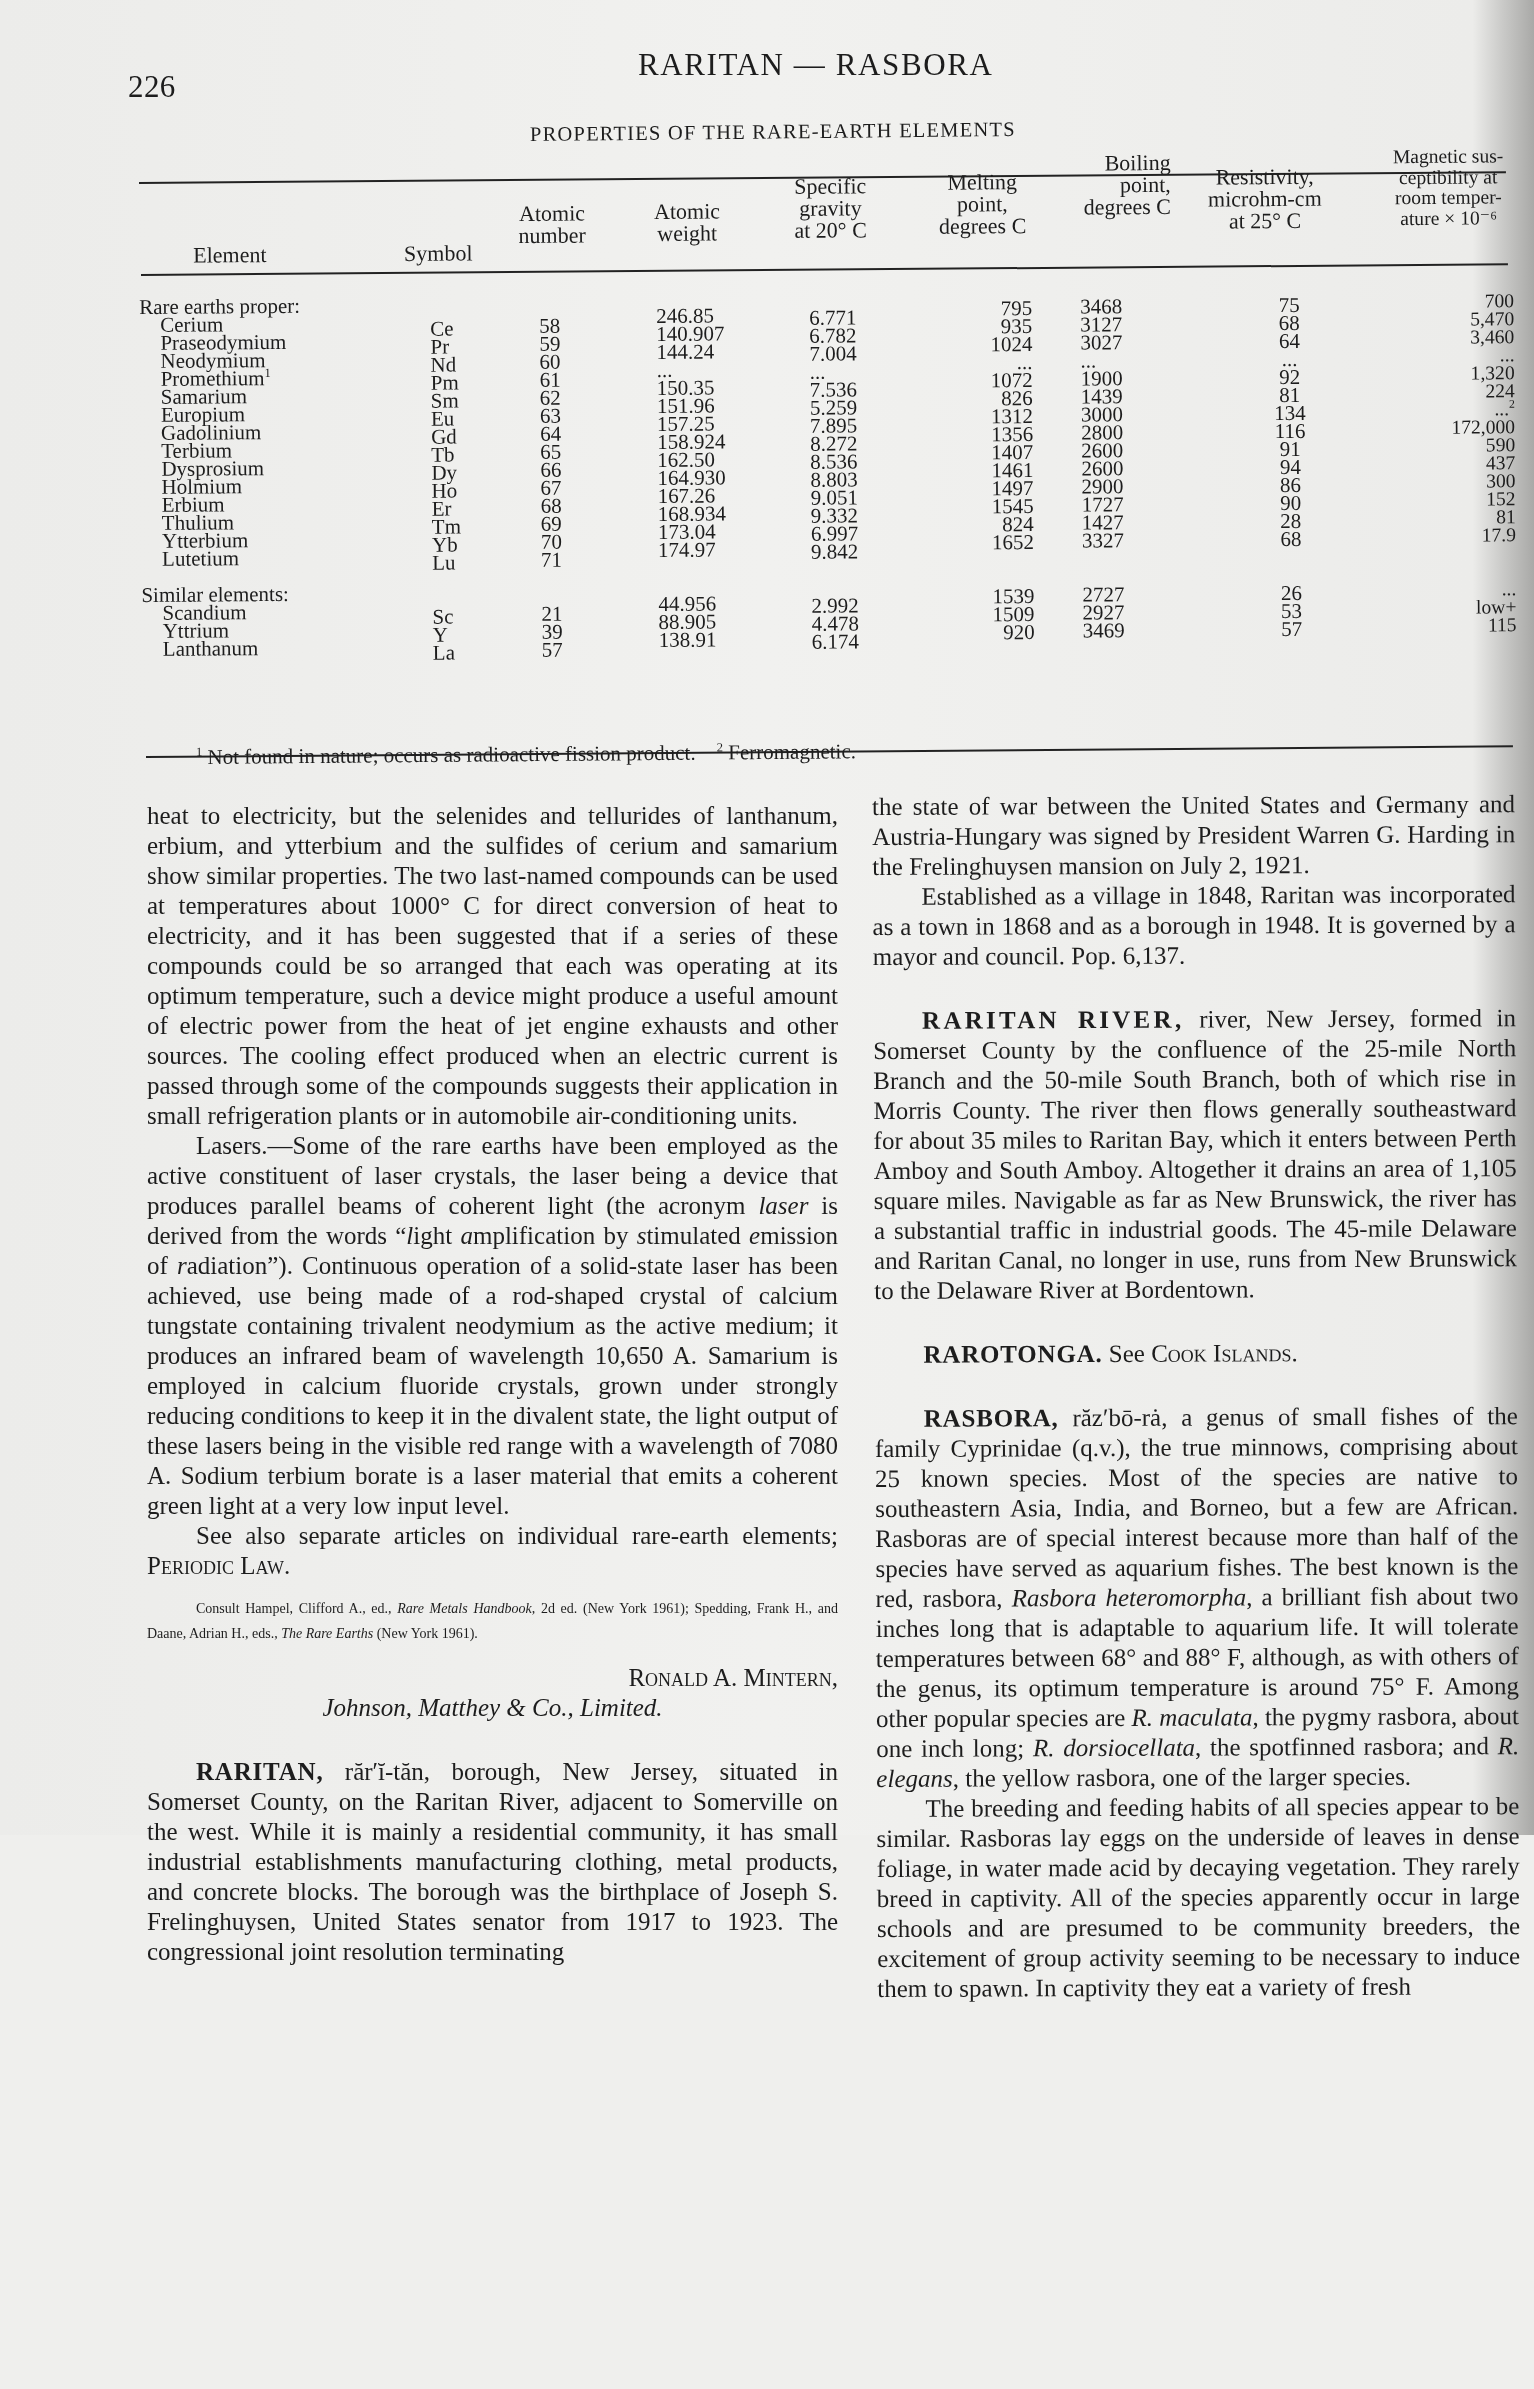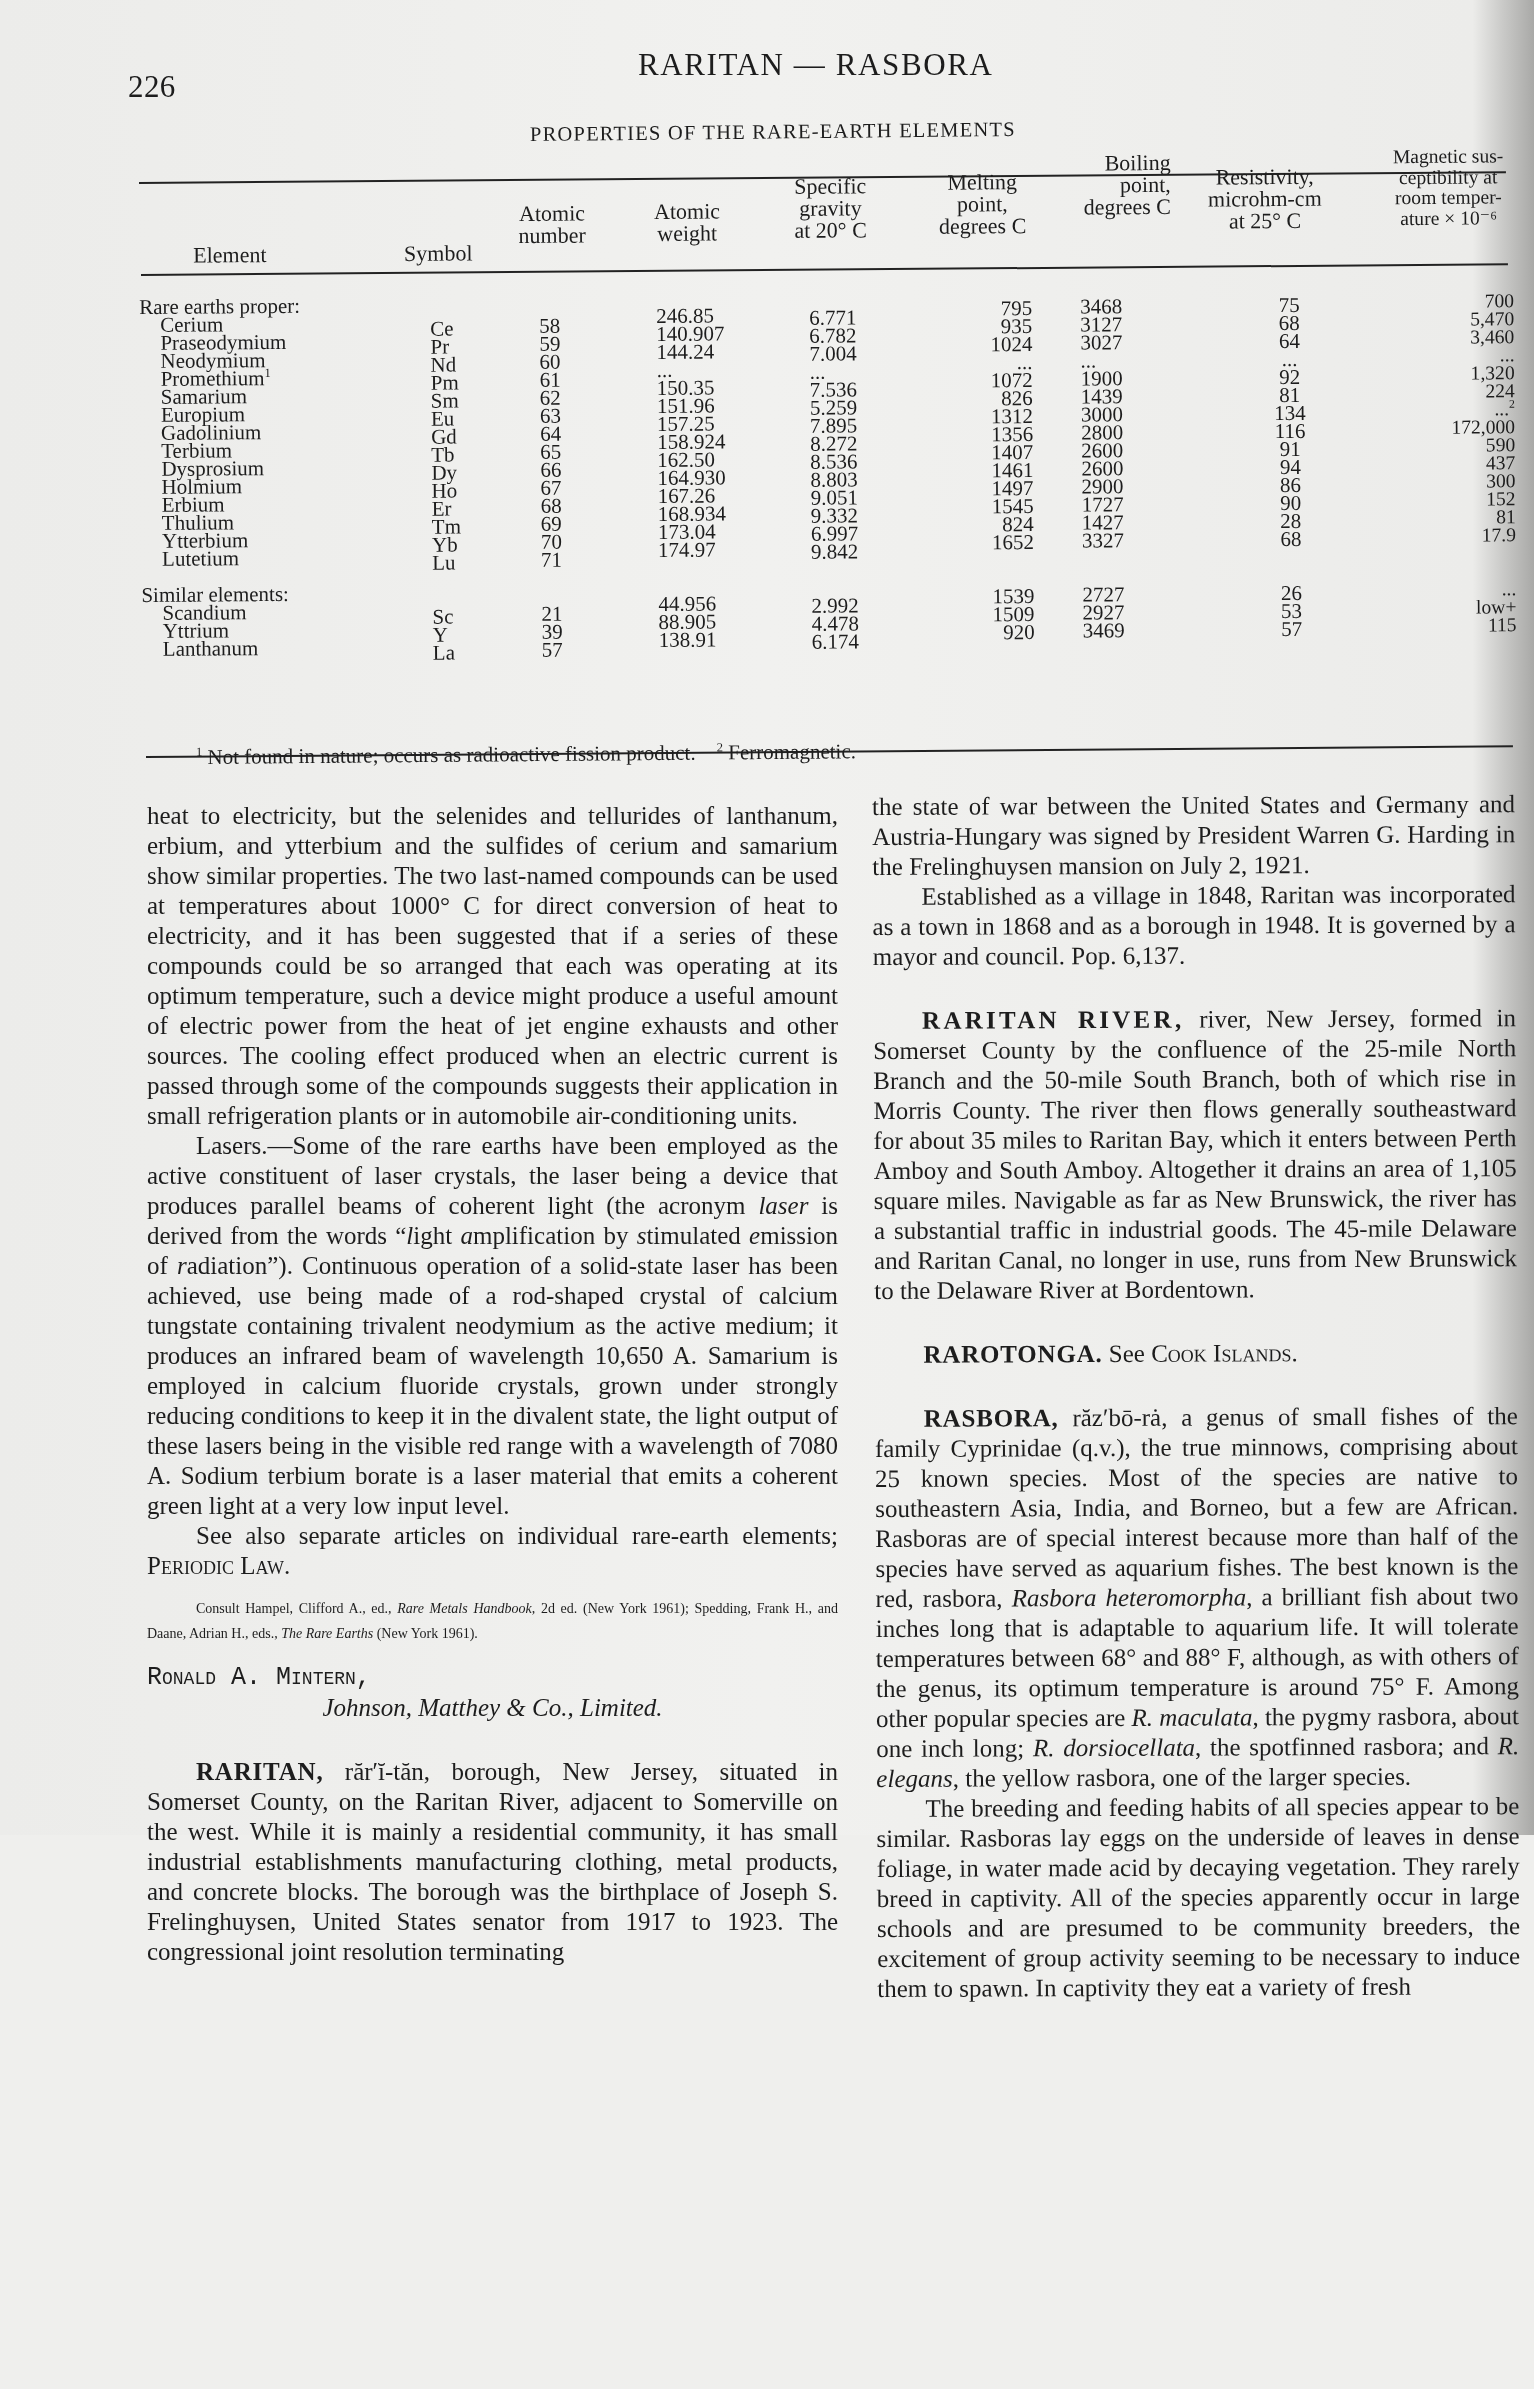--- a/index.html
+++ b/index.html
@@ -68,21 +68,21 @@
   .col { position: absolute; font-size: 25px; line-height: 30px; text-align: justify; }
   .col p { margin: 0; }
   .col-left { left: 147px; top: 801px; width: 691px; }
   .col-right { left: 872px; top: 792px; width: 643px; transform: rotate(-0.25deg); transform-origin: left top; }
   .indent { text-indent: 49px; }
   .entry-head { font-family: "Liberation Serif", "DejaVu Serif", serif; font-weight: bold; letter-spacing: 0.8px; }
   .entry-head.wide { letter-spacing: 3.3px; }
   .run-in { font-weight: normal; }
   .smallcaps { font-variant: small-caps; }
   .ref { font-size: 14px; line-height: 24.6px; margin-top: 16.4px !important; }
-  .sig { margin-top: 16.4px !important; font-family: Liberation Mono, monospace; }
+  .sig { text-align: right; margin-top: 16.4px !important; }
   .sig2 { text-align: center; font-style: italic; }
   .gap { height: 34px; }
   i { font-style: italic; }
 </style>
 </head>
 <body>
 
 <div class="page">
 
   <div class="page-number">226</div>

